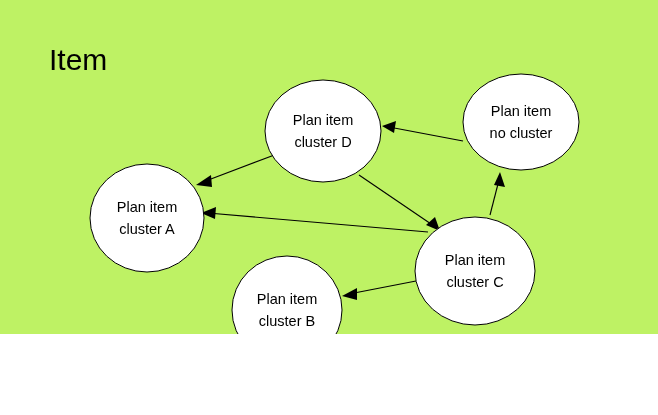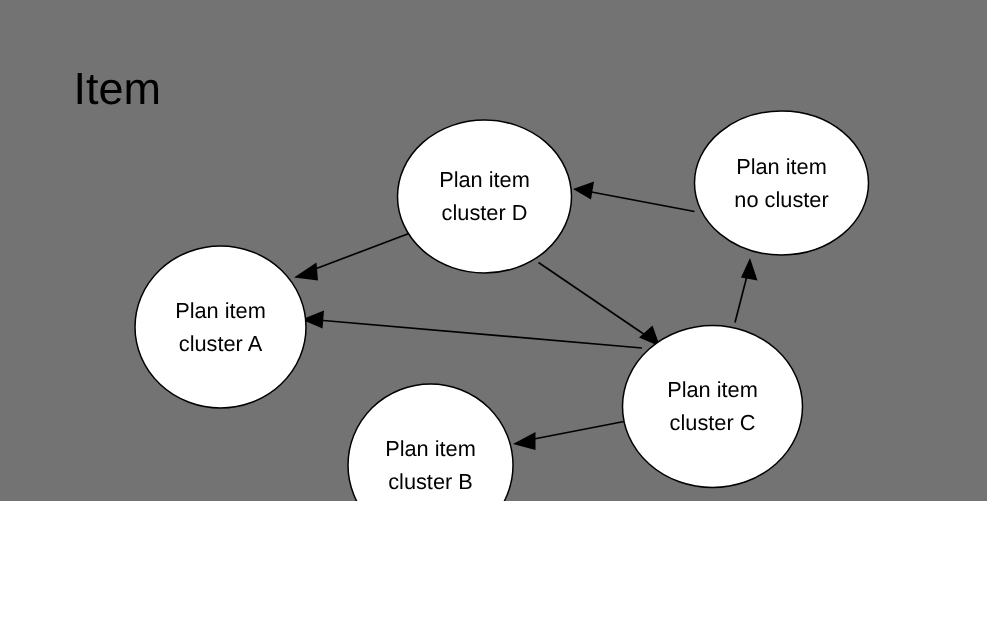--- a/index.html
+++ b/index.html
@@ -4,21 +4,21 @@
 <style>
   html, body {
     margin: 0;
     padding: 0;
     background: #ffffff;
   }
   #canvas {
     position: relative;
     width: 658px;
     height: 334px;
-    background: #737373;
+    background: #bef264;
     overflow: hidden;
     font-family: "Liberation Sans", sans-serif;
   }
   #page-title {
     position: absolute;
     left: 49px;
     top: 43px;
     font-size: 30px;
     line-height: 34px;
     color: #000000;

